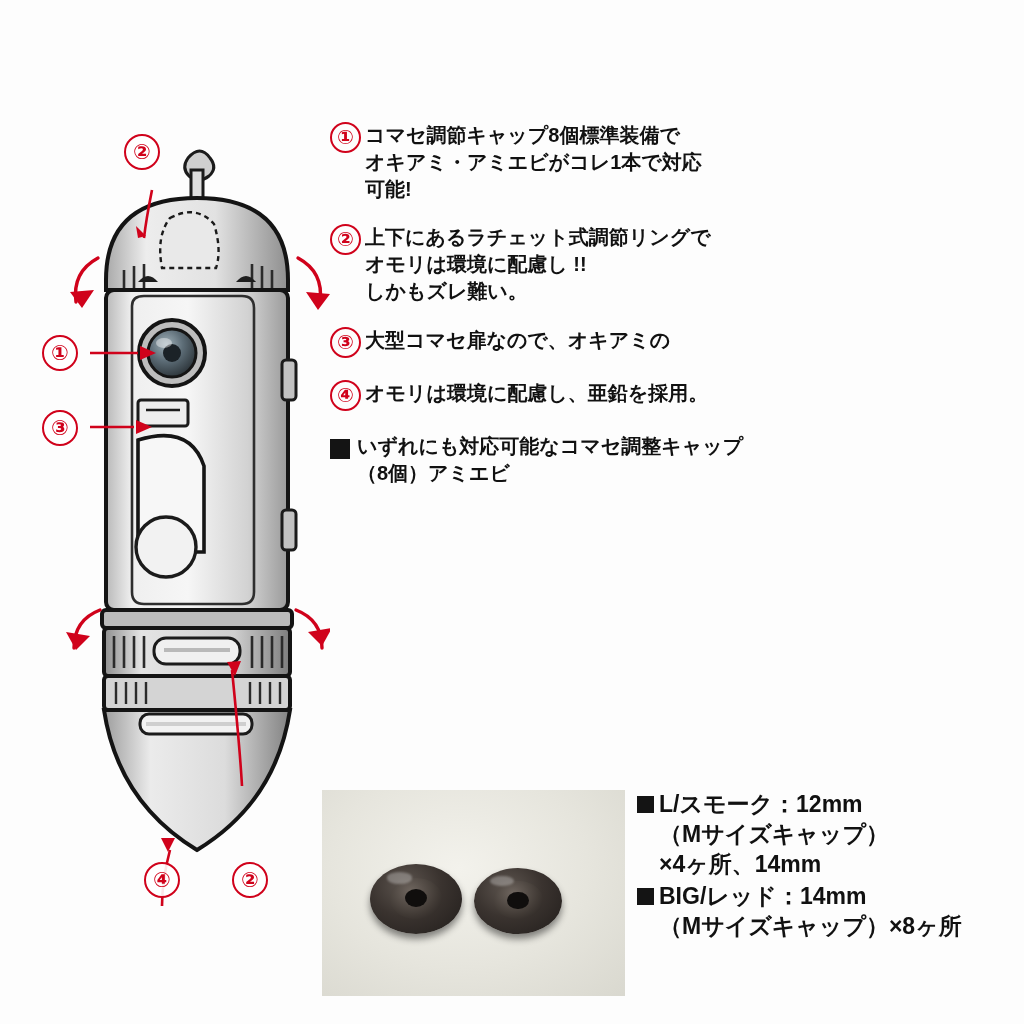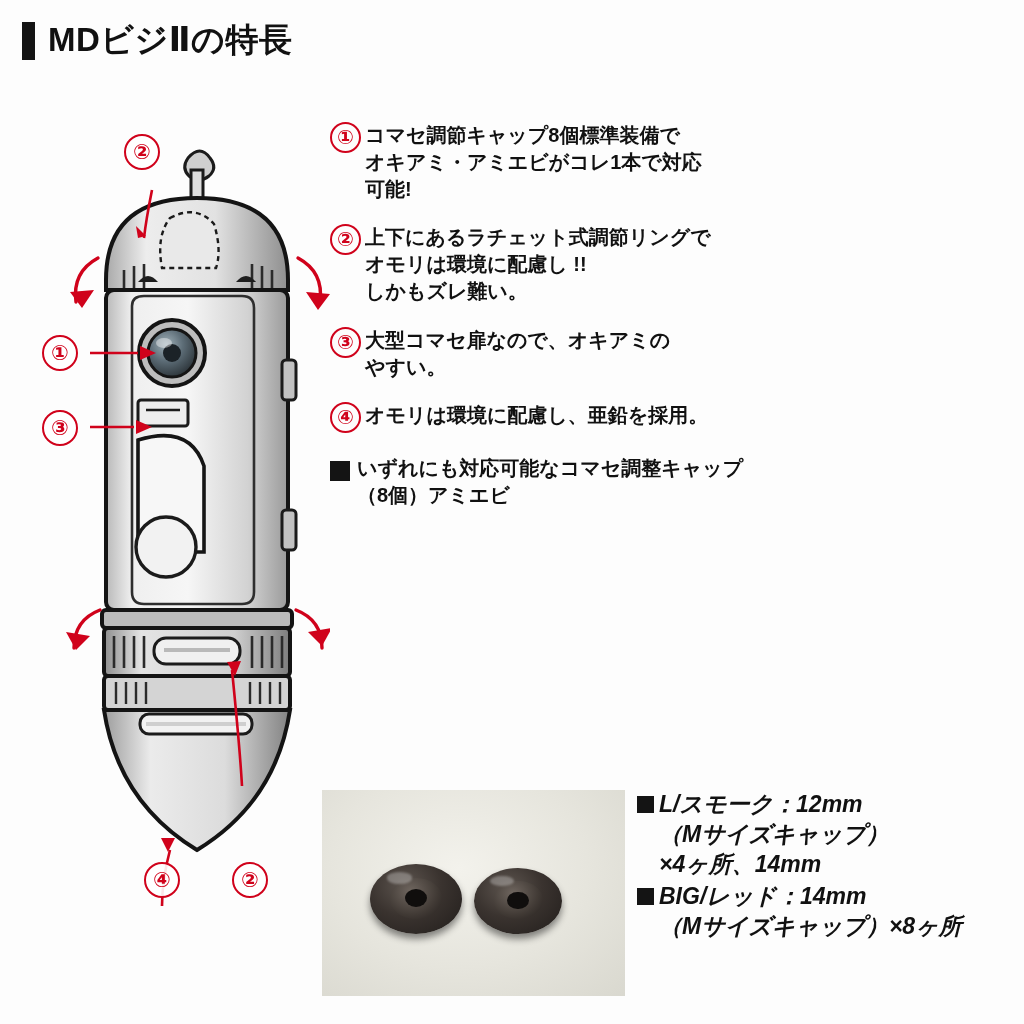--- a/index.html
+++ b/index.html
@@ -80,21 +80,20 @@
   }
   .feat-body .ln { display: block; }
   .indent1 { padding-left: 0px; }
 
   
   #bottom {
     position: absolute;
     left: 322px; top: 790px;
     width: 700px; height: 230px;
     display: flex;
-    font-style: italic;
   }
   #photo {
     position: relative;
     width: 303px; height: 206px;
     background: #e8e7e0;
     overflow: hidden;
     flex: 0 0 auto;
   }
   #photo .glow {
     position: absolute;
@@ -162,24 +161,20 @@
     line-height: 32px;
     text-align: center;
     background: rgba(255,255,255,0.9);
   }
 </style>
 </head>
 <body>
 
 <div id="page">
 
-  <div class="title-row">
-    <div class="title-bar"></div>
-    <div class="title-text">MDビジⅡの特長</div>
-  </div>
 
   <div id="illus">
     <svg width="310" height="810" viewBox="0 0 310 810">
       <defs>
         <linearGradient id="bodyGrad" x1="0" y1="0" x2="1" y2="0">
           <stop offset="0%" stop-color="#b9b9b9"></stop>
           <stop offset="14%" stop-color="#efefef"></stop>
           <stop offset="45%" stop-color="#f6f6f6"></stop>
           <stop offset="78%" stop-color="#d2d2d2"></stop>
           <stop offset="100%" stop-color="#9a9a9a"></stop>
@@ -309,21 +304,20 @@
         <span class="ln">上下にあるラチェット式調節リングで</span>
         <span class="ln indent1">オモリは環境に配慮し !!</span>
         <span class="ln indent1">しかもズレ難い。</span>
       </div>
     </div>
 
     <div class="feat">
       <div class="feat-num">③</div>
       <div class="feat-body">
         <span class="ln">大型コマセ扉なので、オキアミの</span>
-        <span class="ln indent1">やすい。</span>
       </div>
     </div>
 
     <div class="feat">
       <div class="feat-num">④</div>
       <div class="feat-body">
         <span class="ln">オモリは環境に配慮し、亜鉛を採用。</span>
       </div>
     </div>
 

